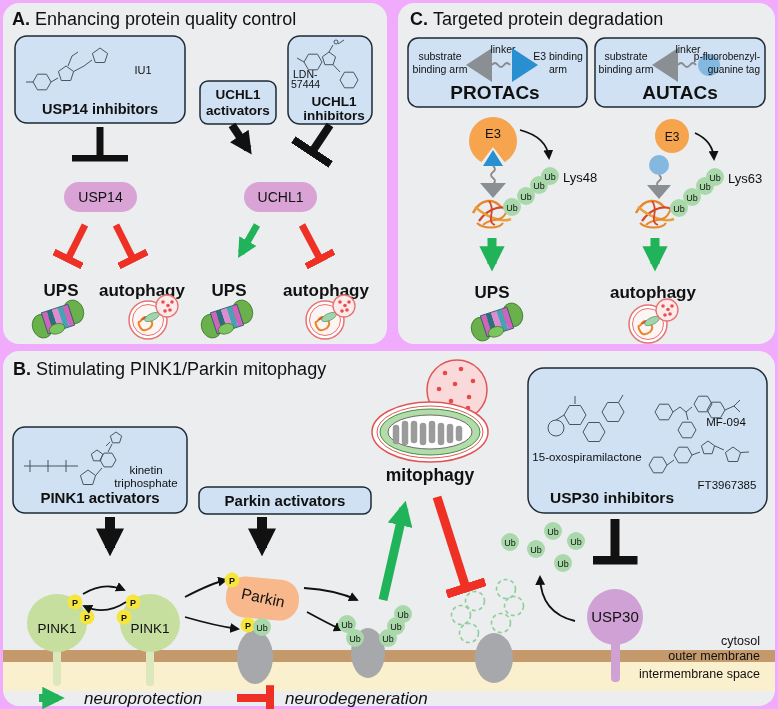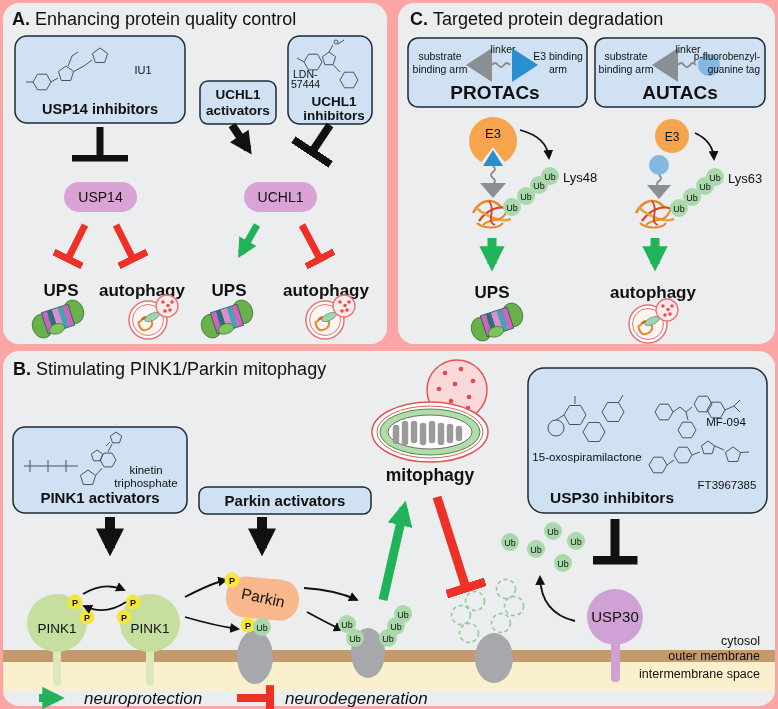--- a/index.html
+++ b/index.html
@@ -1,17 +1,17 @@
 <!DOCTYPE html>
 <html><head>
 <meta charset="utf-8">
 <title>Figure</title>
 <style>
   html,body{margin:0;padding:0;background:#fff;}
-  .page{position:relative;width:778px;height:709px;background:#fca5a5;font-family:"Liberation Sans",sans-serif;}
+  .page{position:relative;width:778px;height:709px;background:#f0abfc;font-family:"Liberation Sans",sans-serif;}
   svg{position:absolute;left:0;top:0;}
   text{font-family:"Liberation Sans",sans-serif;fill:#111;}
   .b{font-weight:bold;}
   .mid{text-anchor:middle;}
   .end{text-anchor:end;}
   .it{font-style:italic;}
   .chem{stroke:#4a5560;stroke-width:1;fill:none;}
   .sq{stroke:#8a8a8a;stroke-width:1.8;fill:none;}
 </style>
 </head>

